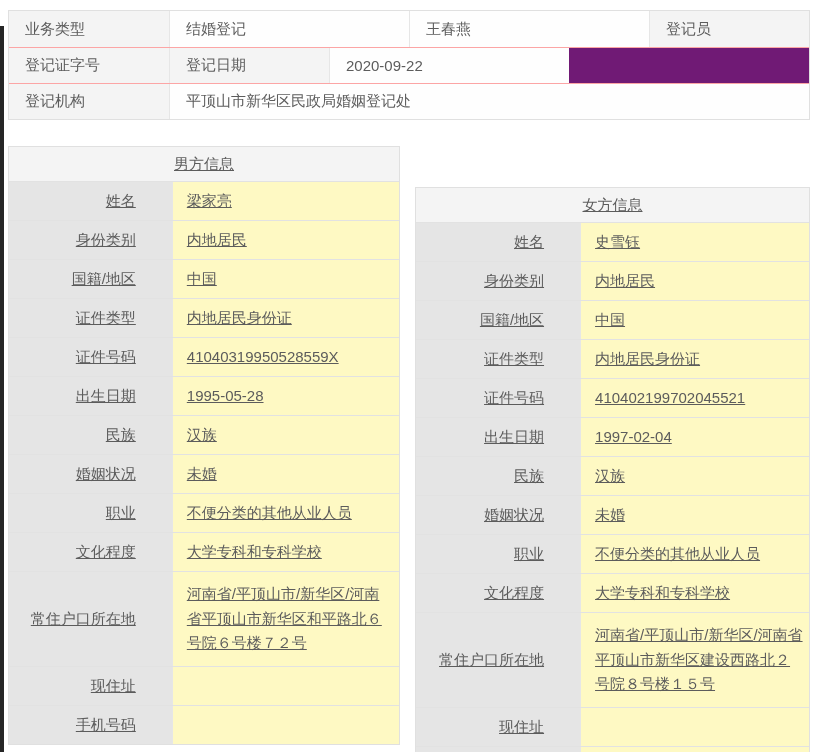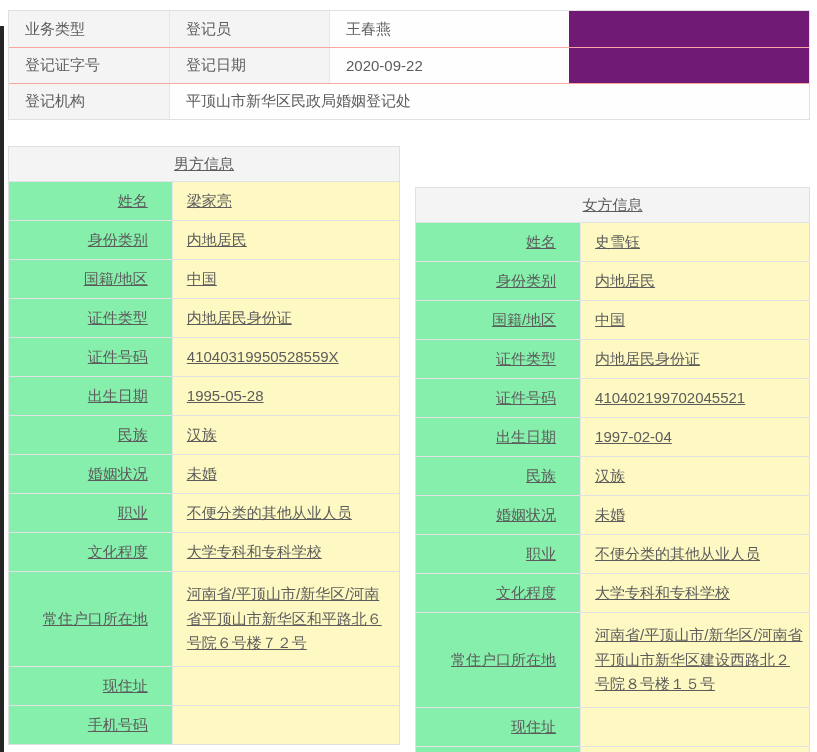--- a/index.html
+++ b/index.html
@@ -38,42 +38,43 @@
   .person.male { left:8px; width:392px; }
   .person.female { left:415px; width:395px;margin-top:41px; }
   .phead {
     height:34px; background:#f4f4f4;
     display:flex; align-items:center; justify-content:center;
     color:#5c5c5c;
   }
   .prow { display:flex; border-top:1px solid #e2e2e2; min-height:39px; }
   .prow.tall { min-height:95px; }
   .plabel {
-    width:42%; background:#86efac; border-right:1px solid #e6e6e6;
+    width:42%; background:#e5e5e5; border-right:1px solid #e6e6e6;
     display:flex; align-items:center; justify-content:flex-end;
-    padding-right:24px; white-space:nowrap;
+    padding-right:36px; white-space:nowrap;
   }
   .pvalue {
     width:58%; background:#fef9c3;
     display:flex; align-items:center;
     padding:6px 6px 6px 14px;
     line-height:1.65;
     word-break:break-all;
   }
 </style>
 </head>
 <body>
 
 <div class="edge-strip"></div>
 
 <div class="summary">
   <div class="srow">
     <div class="scell slabel">业务类型</div>
+    <div class="scell svalue">结婚登记</div>
+    <div class="scell svalue">王春燕</div>
     <div class="scell slabel">登记员</div>
-    <div class="scell svalue">王春燕</div>
   </div>
   <div class="srow">
     <div class="scell slabel">登记证字号</div>
     <div class="scell slabel">登记日期</div>
     <div class="scell svalue">2020-09-22</div>
   </div>
   <div class="srow">
     <div class="scell slabel">登记机构</div>
     <div class="scell svalue wide">平顶山市新华区民政局婚姻登记处</div>
   </div>

